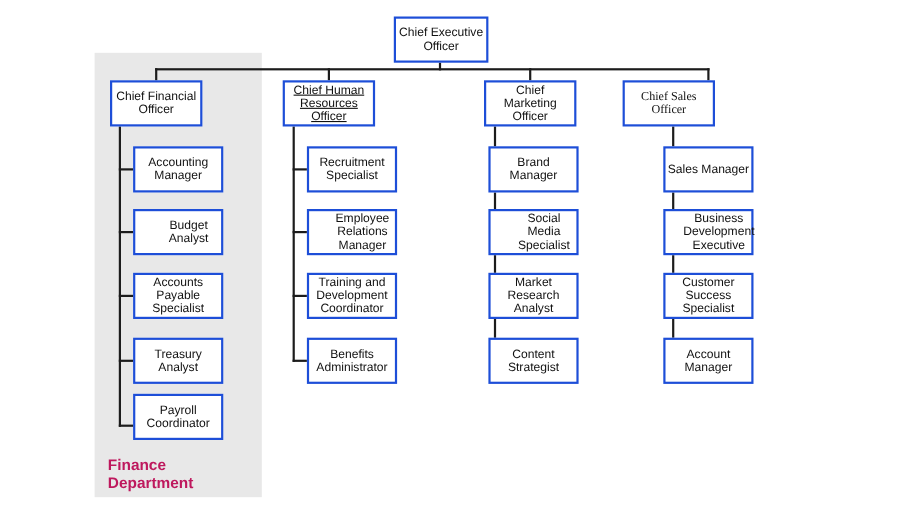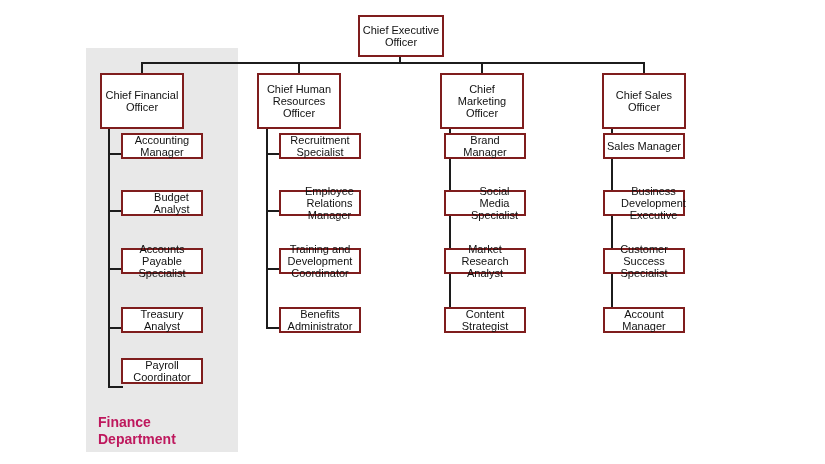--- a/index.html
+++ b/index.html
@@ -15,34 +15,34 @@
     position: absolute;
     left: 86px; top: 48px;
     width: 152px; height: 404px;
     background: #e8e8e8;
   }
   .line { position: absolute; background: #1c1c1c; }
   .node {
     position: absolute;
     box-sizing: border-box;
     background: #ffffff;
-    border: 2px solid #7f1d1d;
+    border: 2px solid #1d4ed8;
     color: #111111;
     display: flex;
     align-items: center;
     justify-content: center;
     text-align: center;
     font-size: 11px;
     line-height: 12px;
     padding: 1px 2px;
   }
   .ceo { left: 358px; top: 15px; width: 86px; height: 42px; }
-  .officer { top: 73px; width: 84px; height: 56px; justify-content: center; }
-  .o0 { left: 100px; } .o1 { left: 257px; } .o2 { left: 440px; } .o3 { left: 602px; }
-  .child { width: 82px; height: 26px; }
+  .officer { top: 73px; width: 84px; height: 42px; justify-content: center; }
+  .o0 { left: 100px; } .o1 { left: 257px; text-decoration: underline; } .o2 { left: 440px; } .o3 { left: 566px; font-family: Liberation Serif, serif; }
+  .child { width: 82px; height: 42px; }
   .c0 { left: 121px; } .c1 { left: 279px; } .c2 { left: 444px; } .c3 { left: 603px; }
   .r1 { top: 133px; } .r2 { top: 190px; padding-left: 21px; } .r3 { top: 248px; } .r4 { top: 307px; } .r5 { top: 358px; }
   .dept-label {
     position: absolute;
     left: 98px; top: 414px;
     width: 112px;
     font-size: 14px;
     line-height: 17px;
     font-weight: 700;
     color: #be185d;

